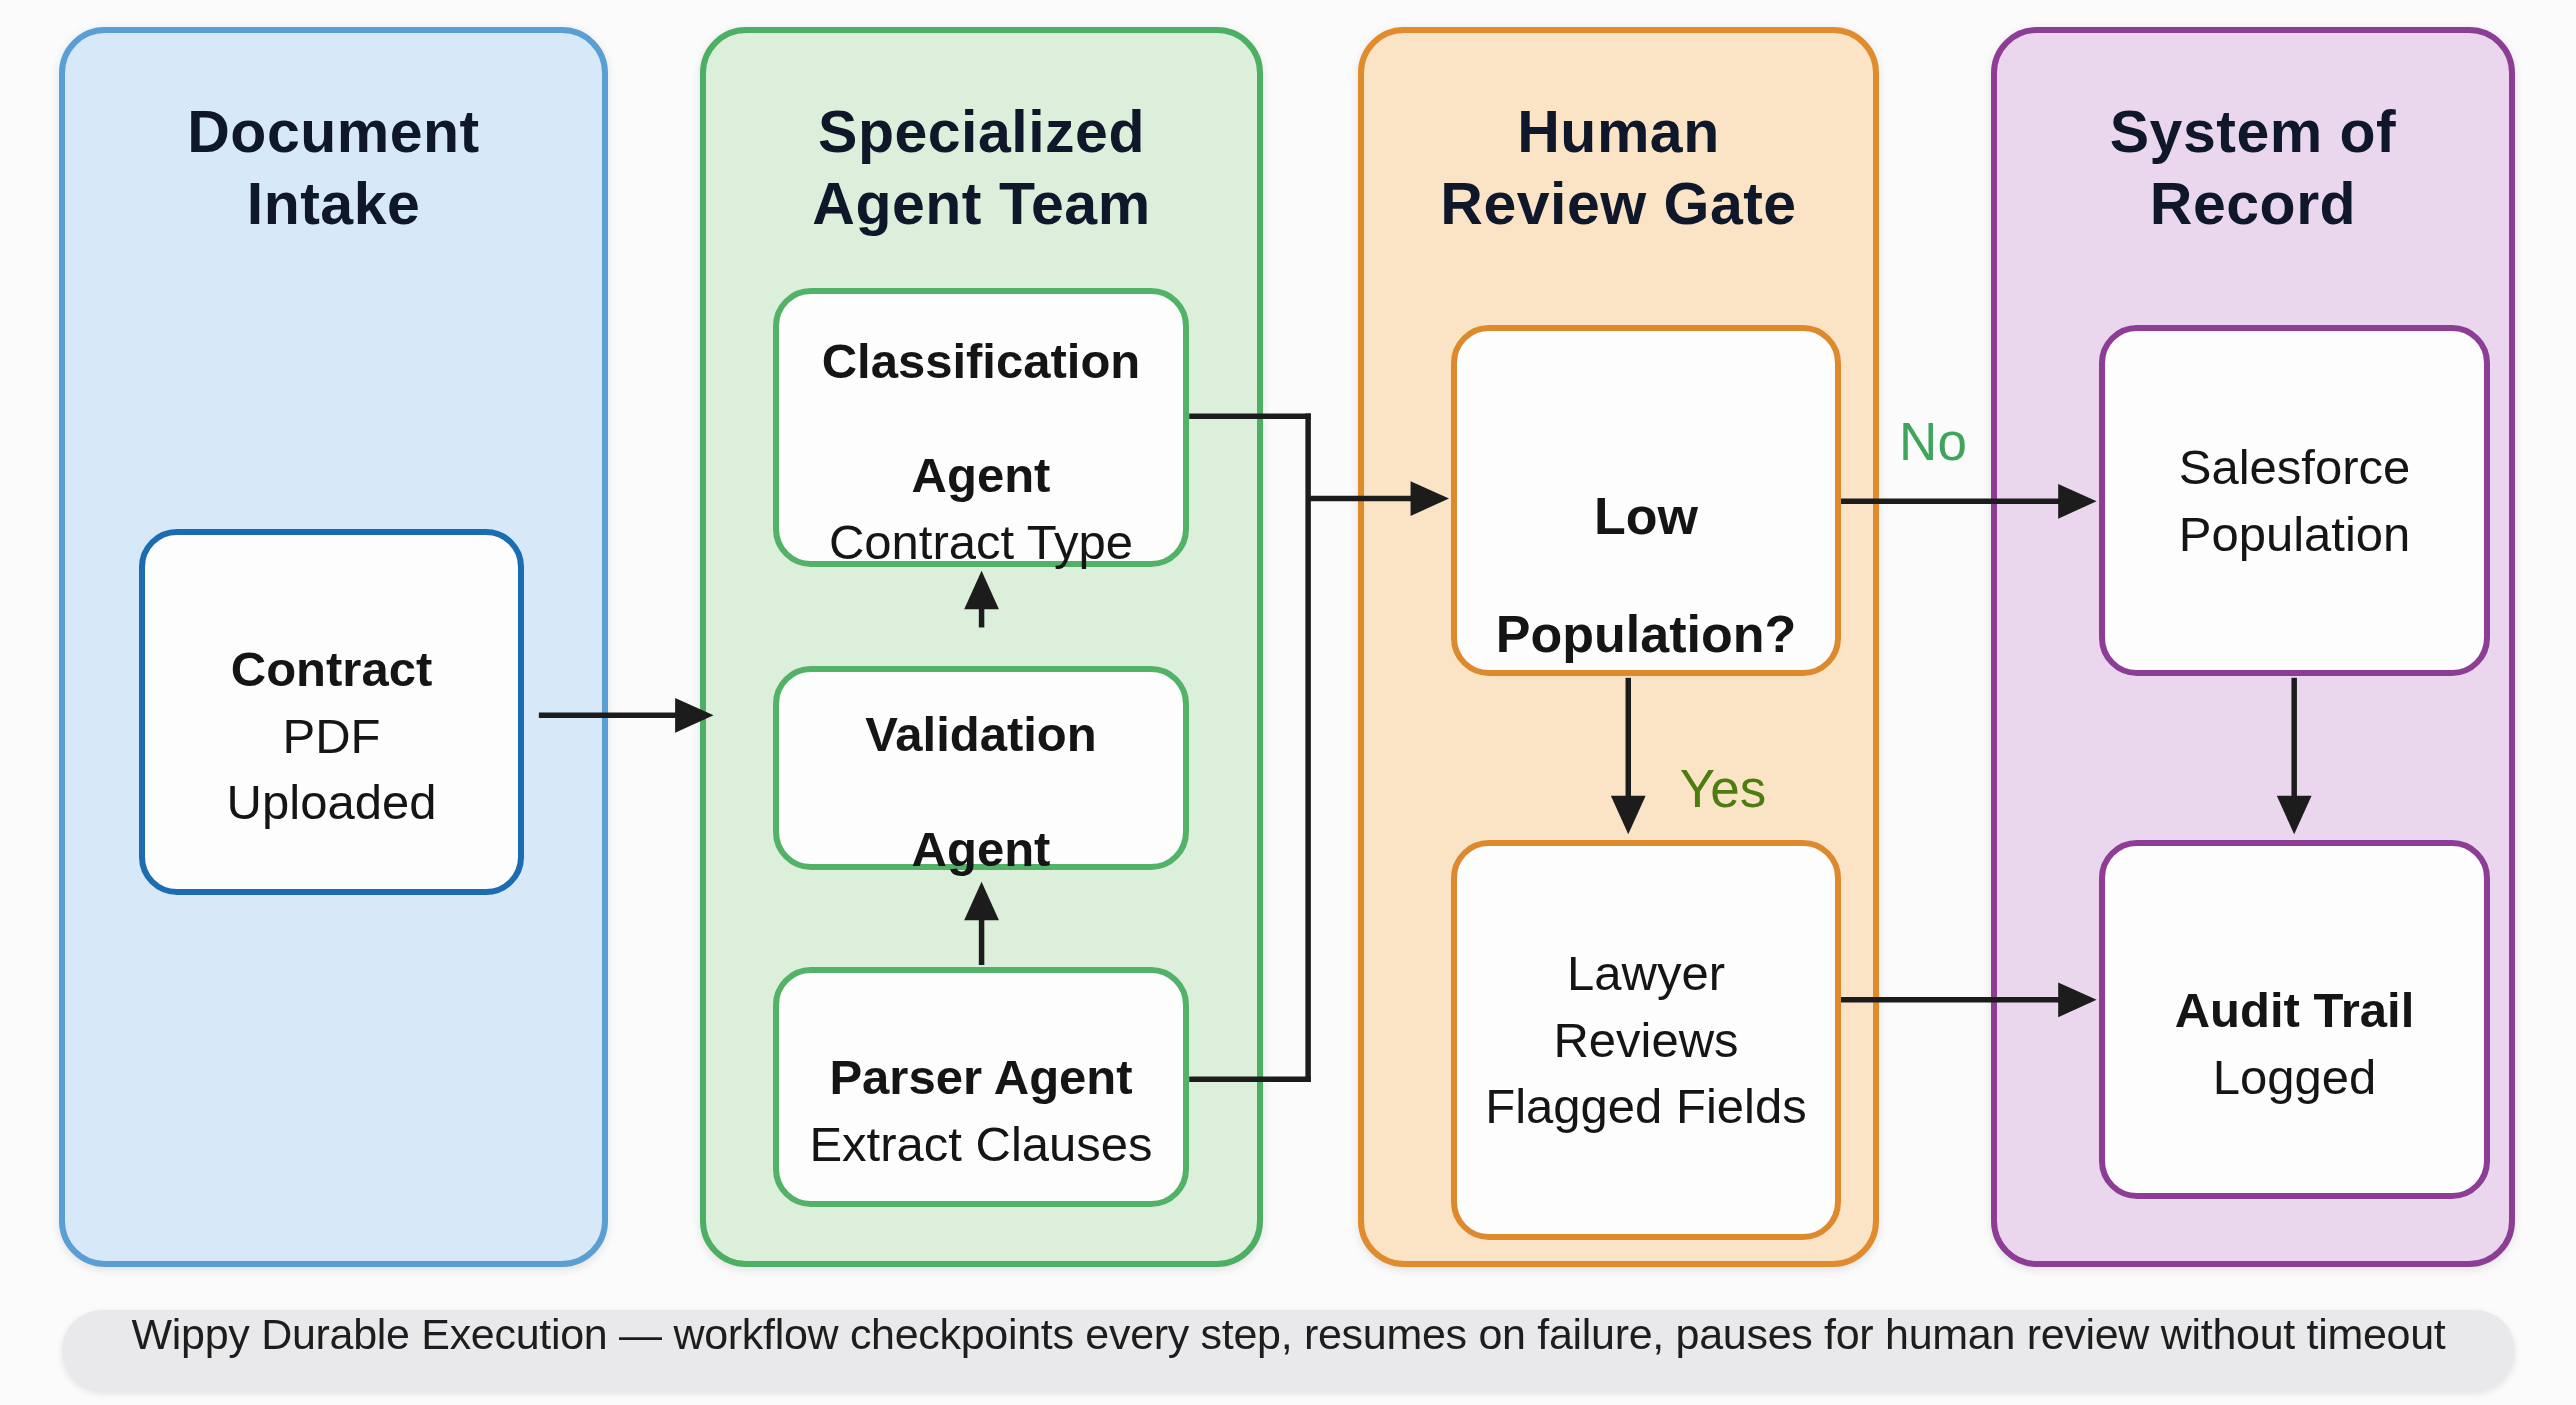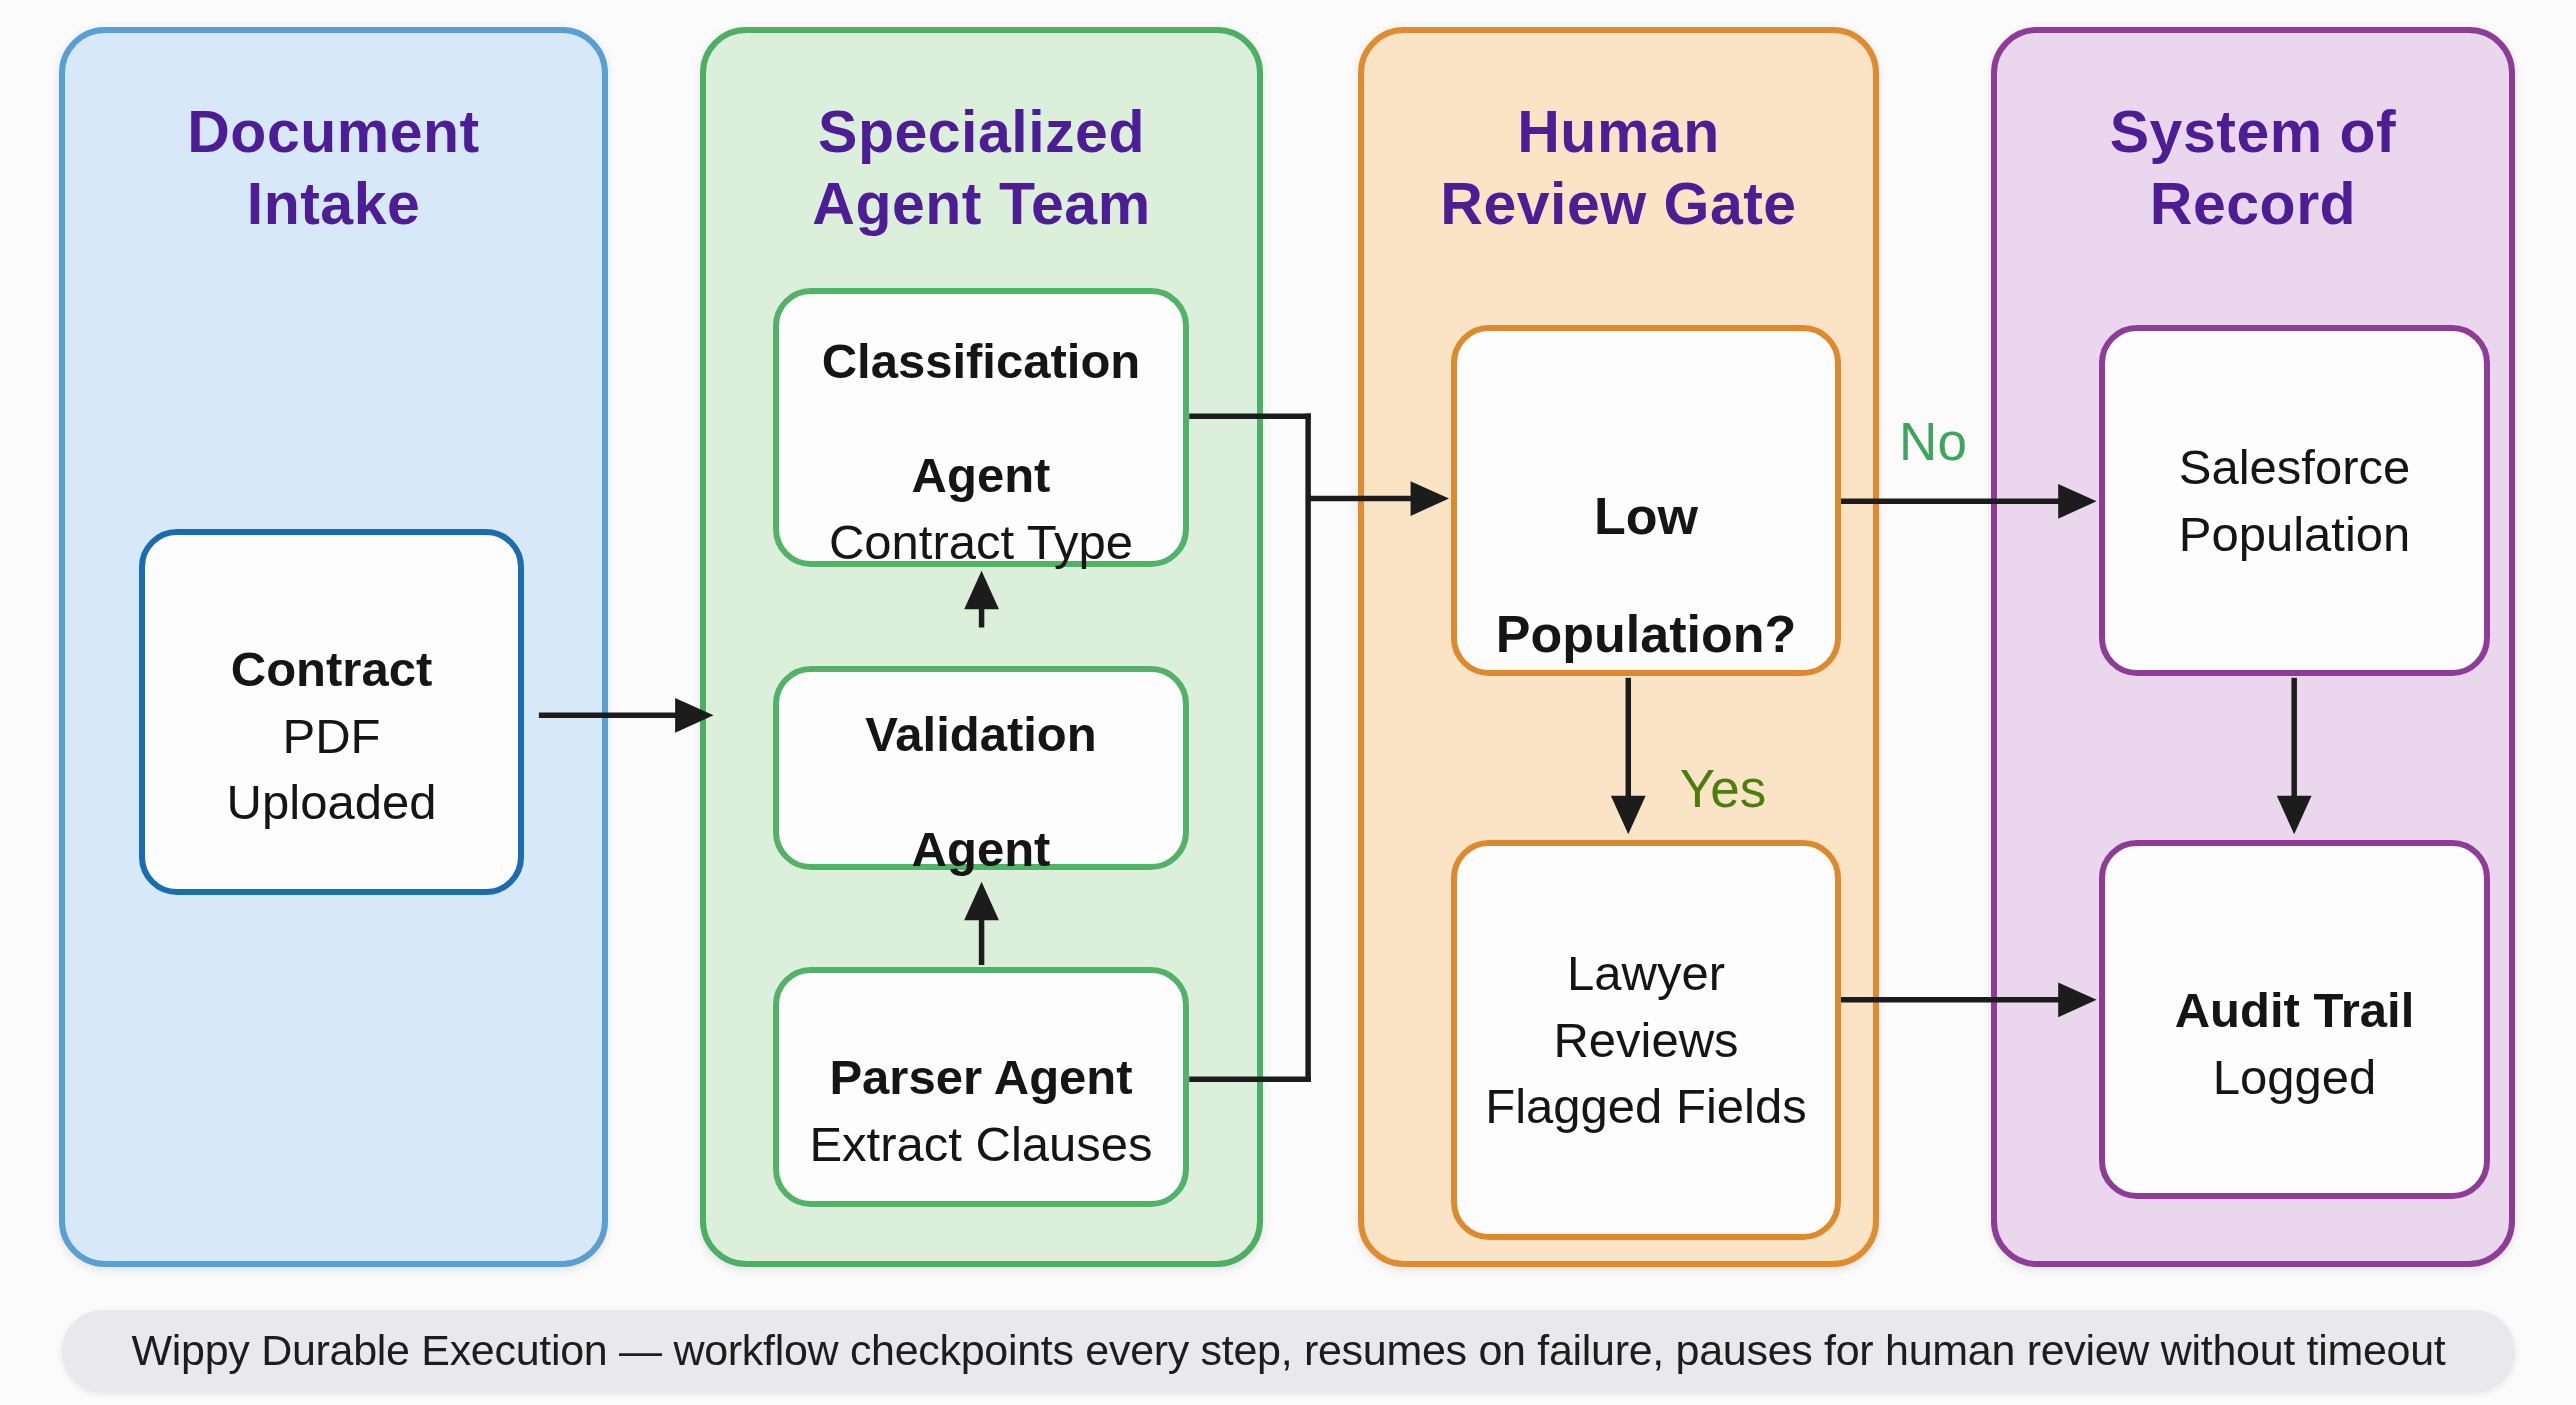--- a/index.html
+++ b/index.html
@@ -8,21 +8,21 @@
 
   .panel{
     position:absolute; top:27.4px; height:1240px;
     background:var(--fill); border:6.4px solid var(--border);
     border-radius:46px; box-sizing:border-box;
     box-shadow:0 2.7px 9.1px rgba(0,0,0,0.10);
   }
   .hdr{
     position:absolute; top:64px; left:0; width:100%;
     text-align:center; font-weight:700; font-size:59px; line-height:1.22;
-    color:#4c1d95; white-space:pre-line; letter-spacing:0.5px;
+    color:#0f172a; white-space:pre-line; letter-spacing:0.5px;
   }
   .box{
     position:absolute; box-sizing:border-box;
     background:#fdfdfd; border:6.4px solid var(--boxBorder);
     border-radius:38px;
     display:flex; flex-direction:column; justify-content:center; align-items:center;
     text-align:center; color:#151515;
     font-size:49px; line-height:1.36;
   }
   .box .b{font-weight:700;margin-top:48px;}
@@ -34,21 +34,21 @@
   #edges polygon{fill:currentColor; stroke:none;}
 
   .edge-label{
     position:absolute; width:156px; text-align:center;
     font-weight:400; font-size:53px; line-height:1.1;
   }
 
   .footer-bar{
     position:absolute; left:62px; top:1310px; width:2453px; height:81px;
     border-radius:42px; background:#e9e9eb;
-    display:flex; align-items:center; justify-content:center;
+    display:flex; align-items:flex-start; justify-content:center;
     box-shadow:0 2.7px 7.3px rgba(0,0,0,0.10);
   }
   .footer-bar span{
     font-size:43px; color:#1d1d1d; letter-spacing:-0.3px; font-weight:400;
     white-space:nowrap;
   }
 </style>
 </head>
 <body style="background: rgb(251, 251, 251);">
 

